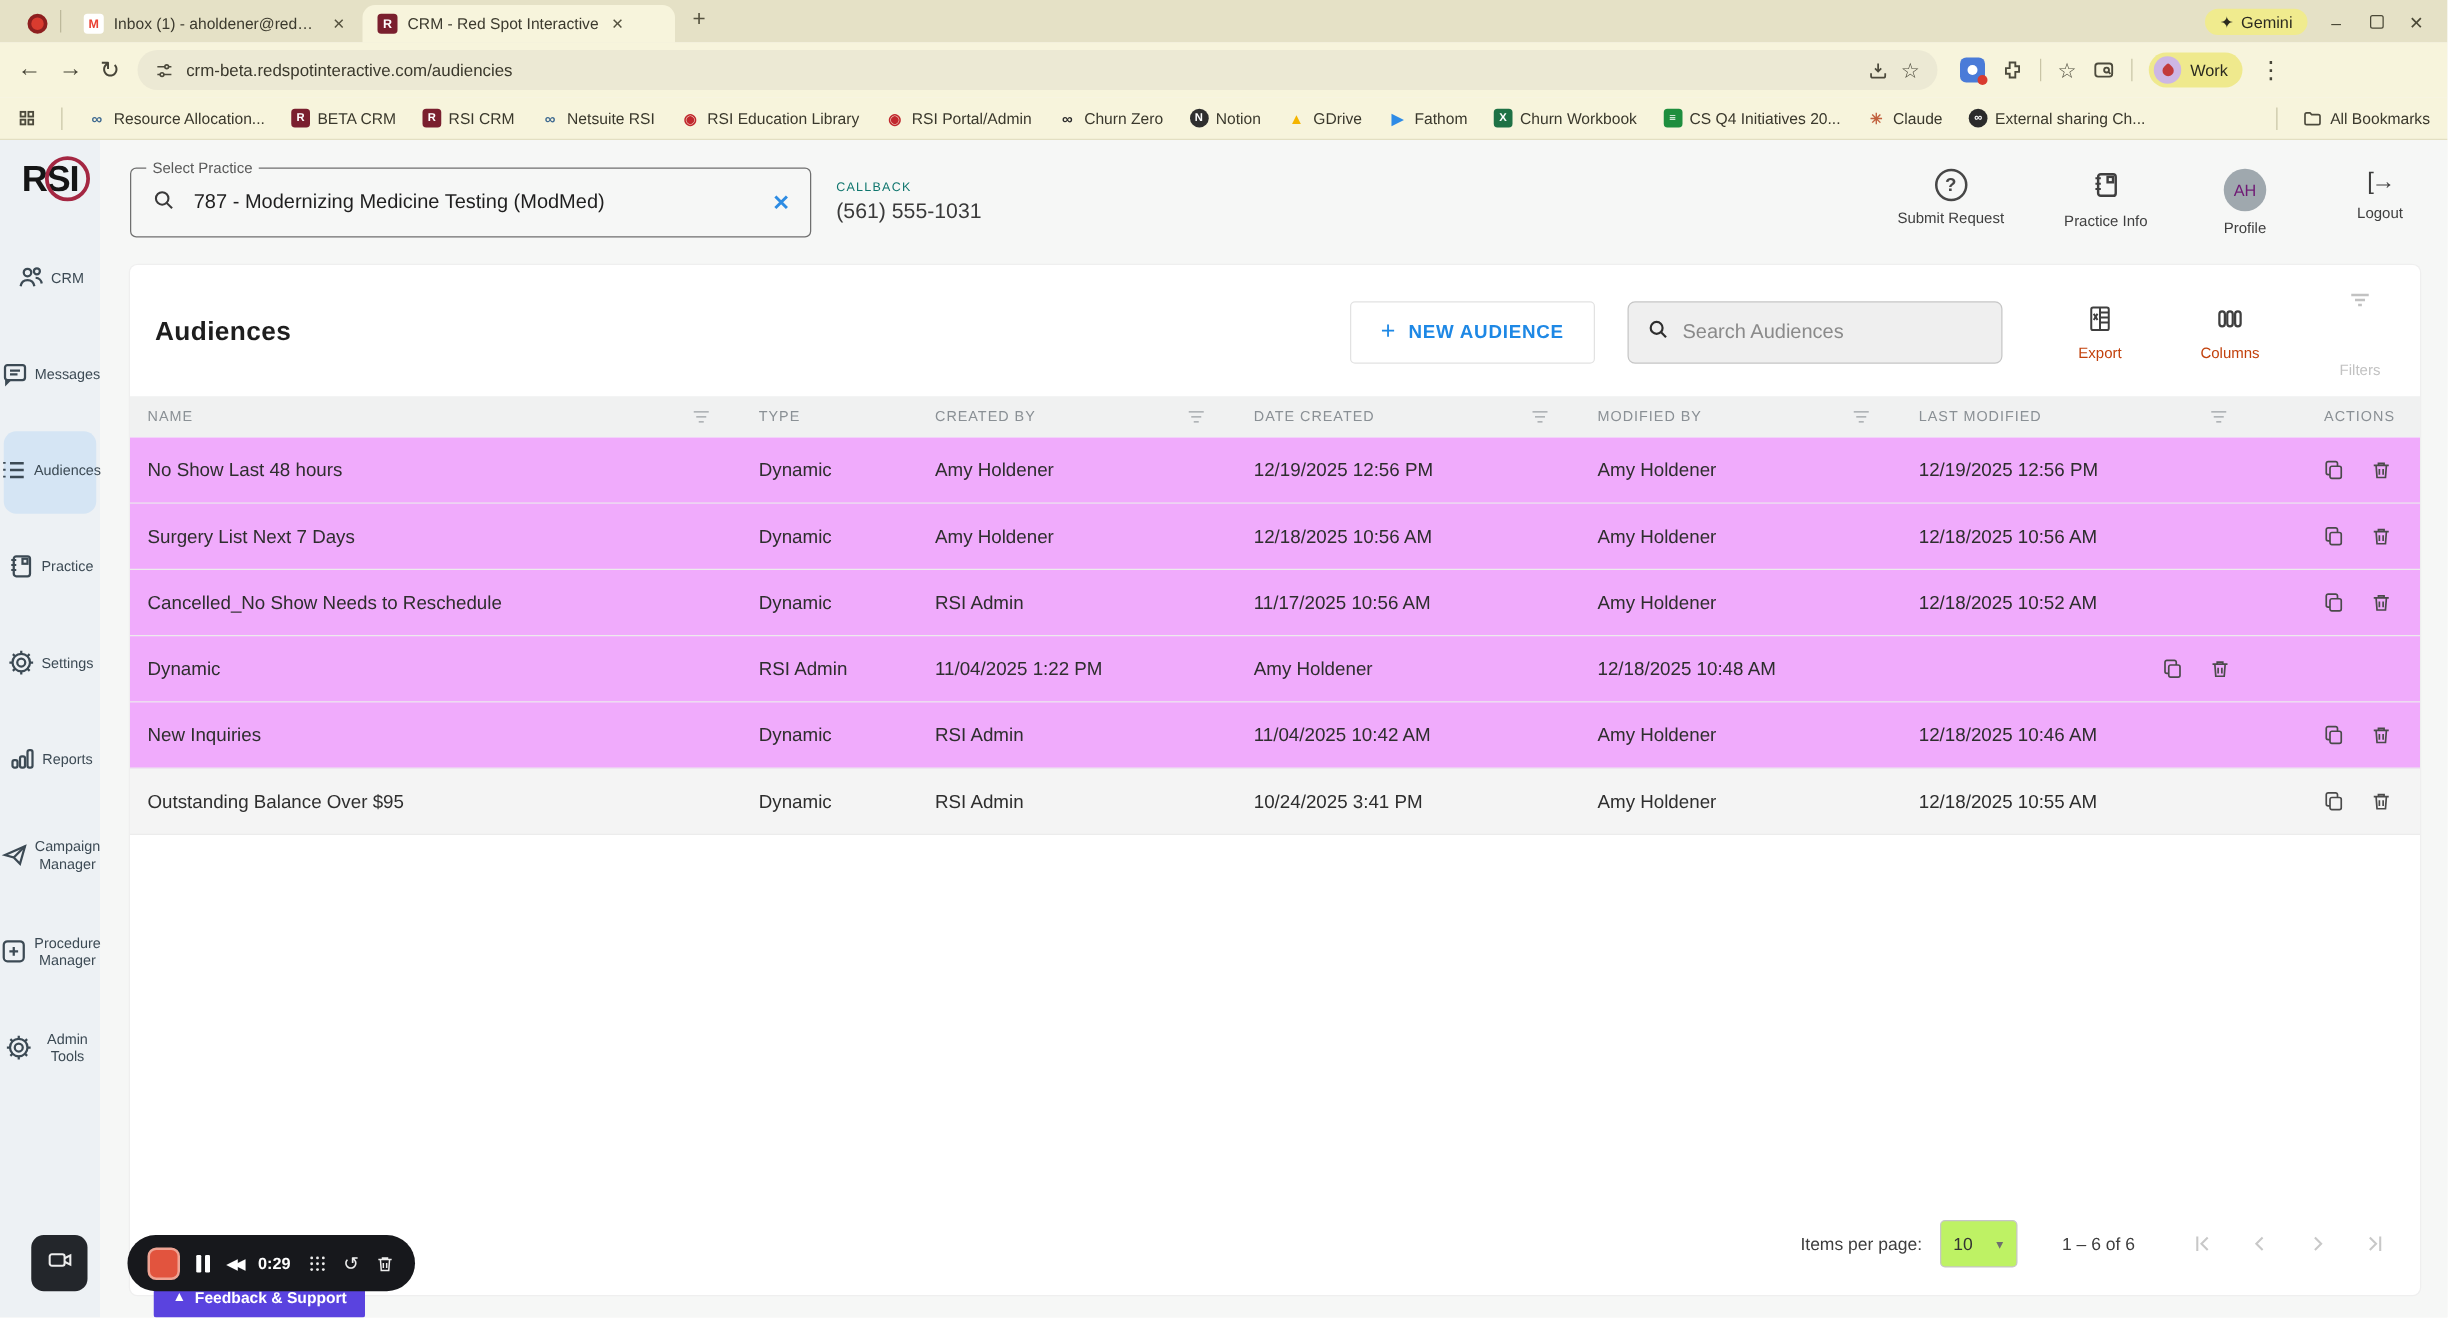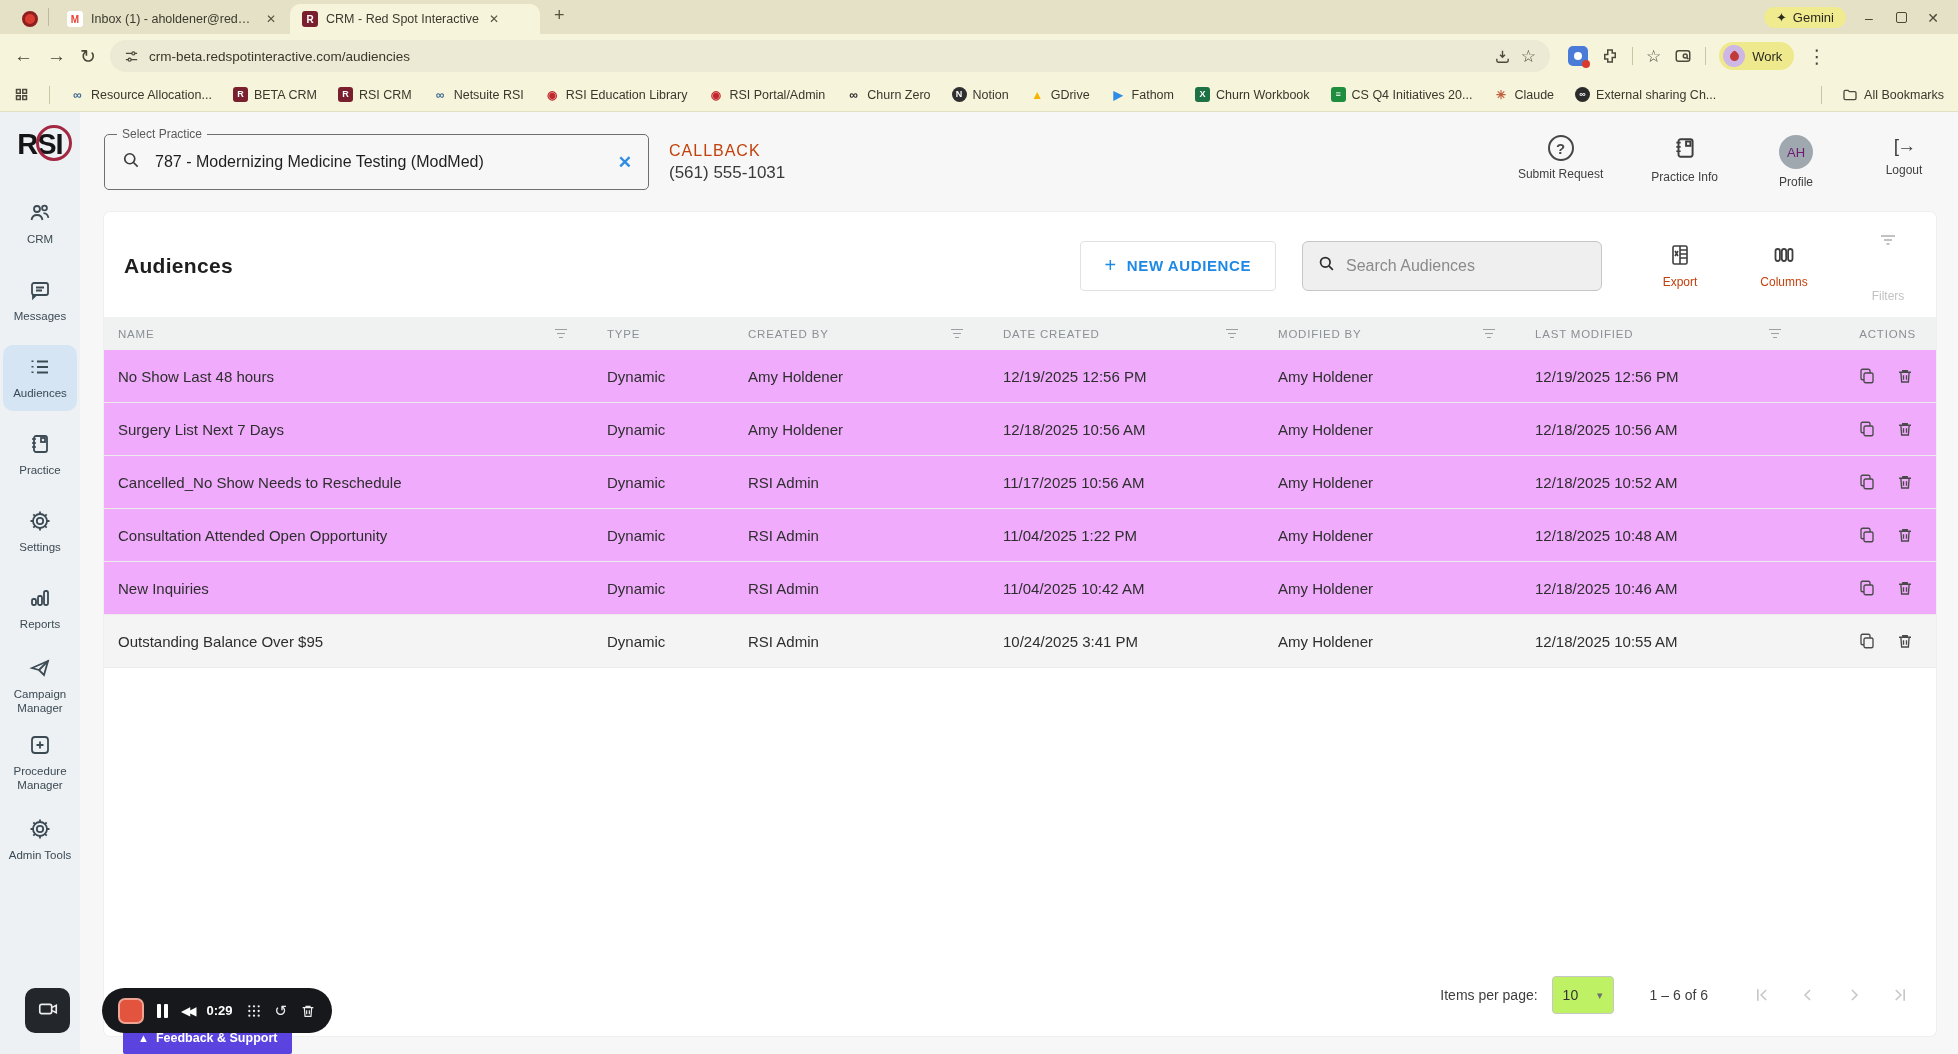--- a/index.html
+++ b/index.html
@@ -41,33 +41,33 @@
   .bm-icn { width:15px; height:15px; display:flex; align-items:center; justify-content:center; font-size:12px; font-weight:bold; line-height:1; border-radius:3px; }
   .bm-icn.sq { font-size:9px; }
   .bm-icn.rd { border-radius:50%; font-size:9px; }
   .bm-spacer { flex:1; }
 
   
   .app { position:absolute; top:112px; left:0; right:0; bottom:0; background:#F6F7F6; display:flex; }
   .sidebar { width:80px; background:#EDF1F4; display:flex; flex-direction:column; align-items:center; flex:0 0 80px; }
   .logo { margin:16px 0 30px; position:relative; font-size:29px; font-weight:900; color:#151515; letter-spacing:-1px; }
   .logo i { position:absolute; left:19px; top:-3px; width:36px; height:36px; border:3.5px solid #A42742; border-radius:50%; }
-  .side-item { width:74px; min-height:66px; display:flex; flex-direction:column; align-items:center; justify-content:center; gap:4px; margin-bottom:11px; border-radius:10px; color:#3C4A54; }
+  .side-item { width:74px; min-height:66px; display:flex; flex-direction:row; align-items:center; justify-content:center; gap:4px; margin-bottom:11px; border-radius:10px; color:#3C4A54; }
   .side-item .lbl { font-size:11.5px; text-align:center; line-height:1.2; }
   .side-item.active { background:#D5E5F4; }
   .side-item svg { stroke:#3C4A54; }
 
   .main { flex:1; display:flex; flex-direction:column; }
   .app-header { height:100px; display:flex; align-items:center; padding:0 24px; }
   .sel-practice { position:relative; width:545px; height:56px; border:1px solid #6F6F6F; border-radius:5px; display:flex; align-items:center; gap:14px; padding:0 16px; background:#F6F7F6; }
   .sel-practice .fl-label { position:absolute; top:-8px; left:12px; background:#F6F7F6; padding:0 5px; font-size:12px; color:#5A5A5A; }
   .sel-practice input { border:none; outline:none; background:transparent; font-size:16px; color:#1F1F1F; flex:1; font-family:"Liberation Sans",sans-serif; }
   .sel-practice .clear-x { color:#2D8CE3; font-size:17px; font-weight:bold; }
   .callback { margin-left:20px; }
-  .callback .cb-l { font-size:16px; letter-spacing:1px; color:#c2410c; }
+  .callback .cb-l { font-size:10px; letter-spacing:1px; color:#0f766e; }
   .callback .cb-n { font-size:17px; color:#3A3A3A; margin-top:3px; }
   .hdr-actions { margin-left:auto; display:flex; align-items:flex-start; gap:48px; }
   .hdr-act { display:flex; flex-direction:column; align-items:center; gap:6px; font-size:12px; color:#3F3F3F; min-width:60px; }
   .q-circle { width:26px; height:26px; border:2px solid #474747; border-radius:50%; display:flex; align-items:center; justify-content:center; font-size:15px; font-weight:bold; color:#474747; }
   .avatar { width:34px; height:34px; border-radius:50%; background:#9FA8AE; color:#701a75; display:flex; align-items:center; justify-content:center; font-size:13px; font-weight:normal; }
   .logout-g { font-size:19px; color:#3F3F3F; letter-spacing:-2px; }
 
   .card { flex:1; background:#FFFFFF; margin:0 22px 18px 24px; border-radius:6px; display:flex; flex-direction:column; box-shadow:0 0 0 1px #EFEFEF; }
   .card-toolbar { display:flex; align-items:center; padding:16px 22px 14px 14px; }
   .page-title { font-size:21px; font-weight:bold; color:#1E1E1E; letter-spacing:.3px; margin-left:6px; }
@@ -561,21 +561,20 @@
                 <span class="act-btn">
                   <svg width="18" height="18" viewBox="0 0 24 24" fill="none" stroke-width="1.8">
                     <path d="M4 7h16M9 7V5h6v2M6.5 7l1 13h9l1-13"></path>
                     <path d="M10 11v6M14 11v6"></path>
                   </svg>
                 </span>
               </div>
             </div>
 
             <div class="tgrid trow">
-              <div class="td">Consultation Attended Open Opportunity</div>
               <div class="td">Dynamic</div>
               <div class="td">RSI Admin</div>
               <div class="td">11/04/2025 1:22 PM</div>
               <div class="td">Amy Holdener</div>
               <div class="td">12/18/2025 10:48 AM</div>
               <div class="td actions">
                 <span class="act-btn">
                   <svg width="18" height="18" viewBox="0 0 24 24" fill="none" stroke-width="1.8">
                     <rect x="8" y="8" width="12" height="13" rx="2"></rect>
                     <path d="M16 8V5a2 2 0 0 0-2-2H6a2 2 0 0 0-2 2v10a2 2 0 0 0 2 2h2"></path>

